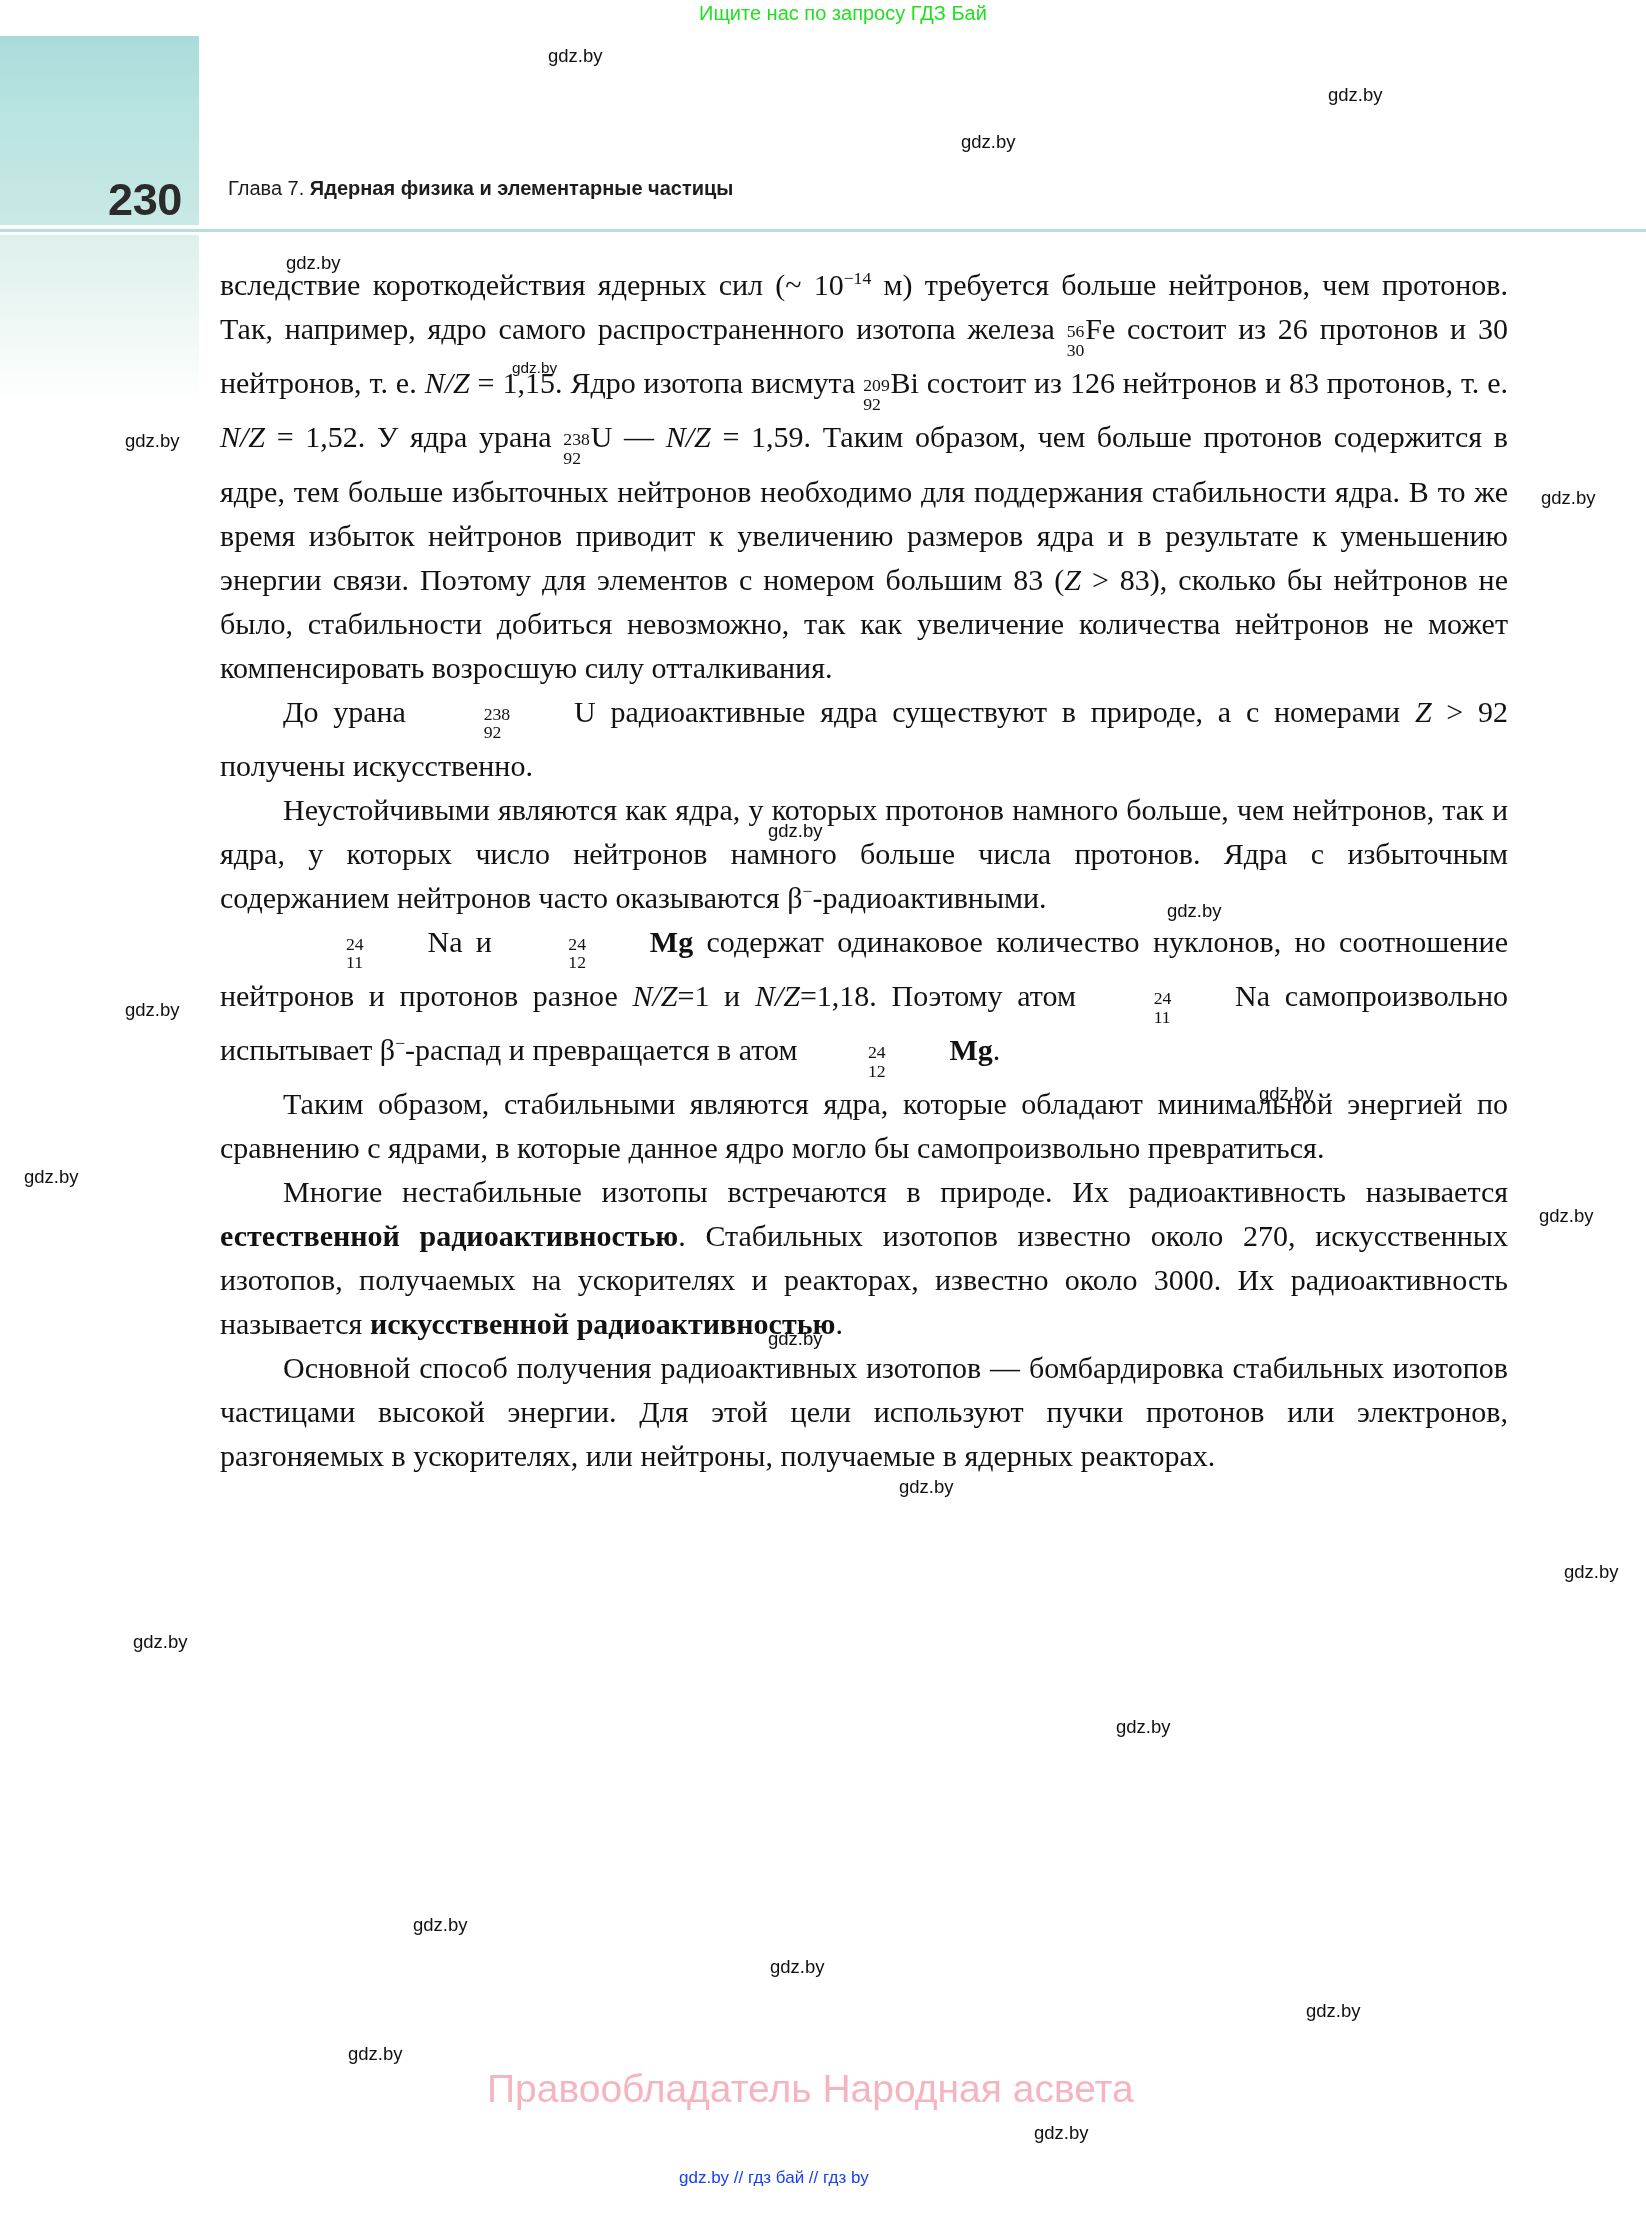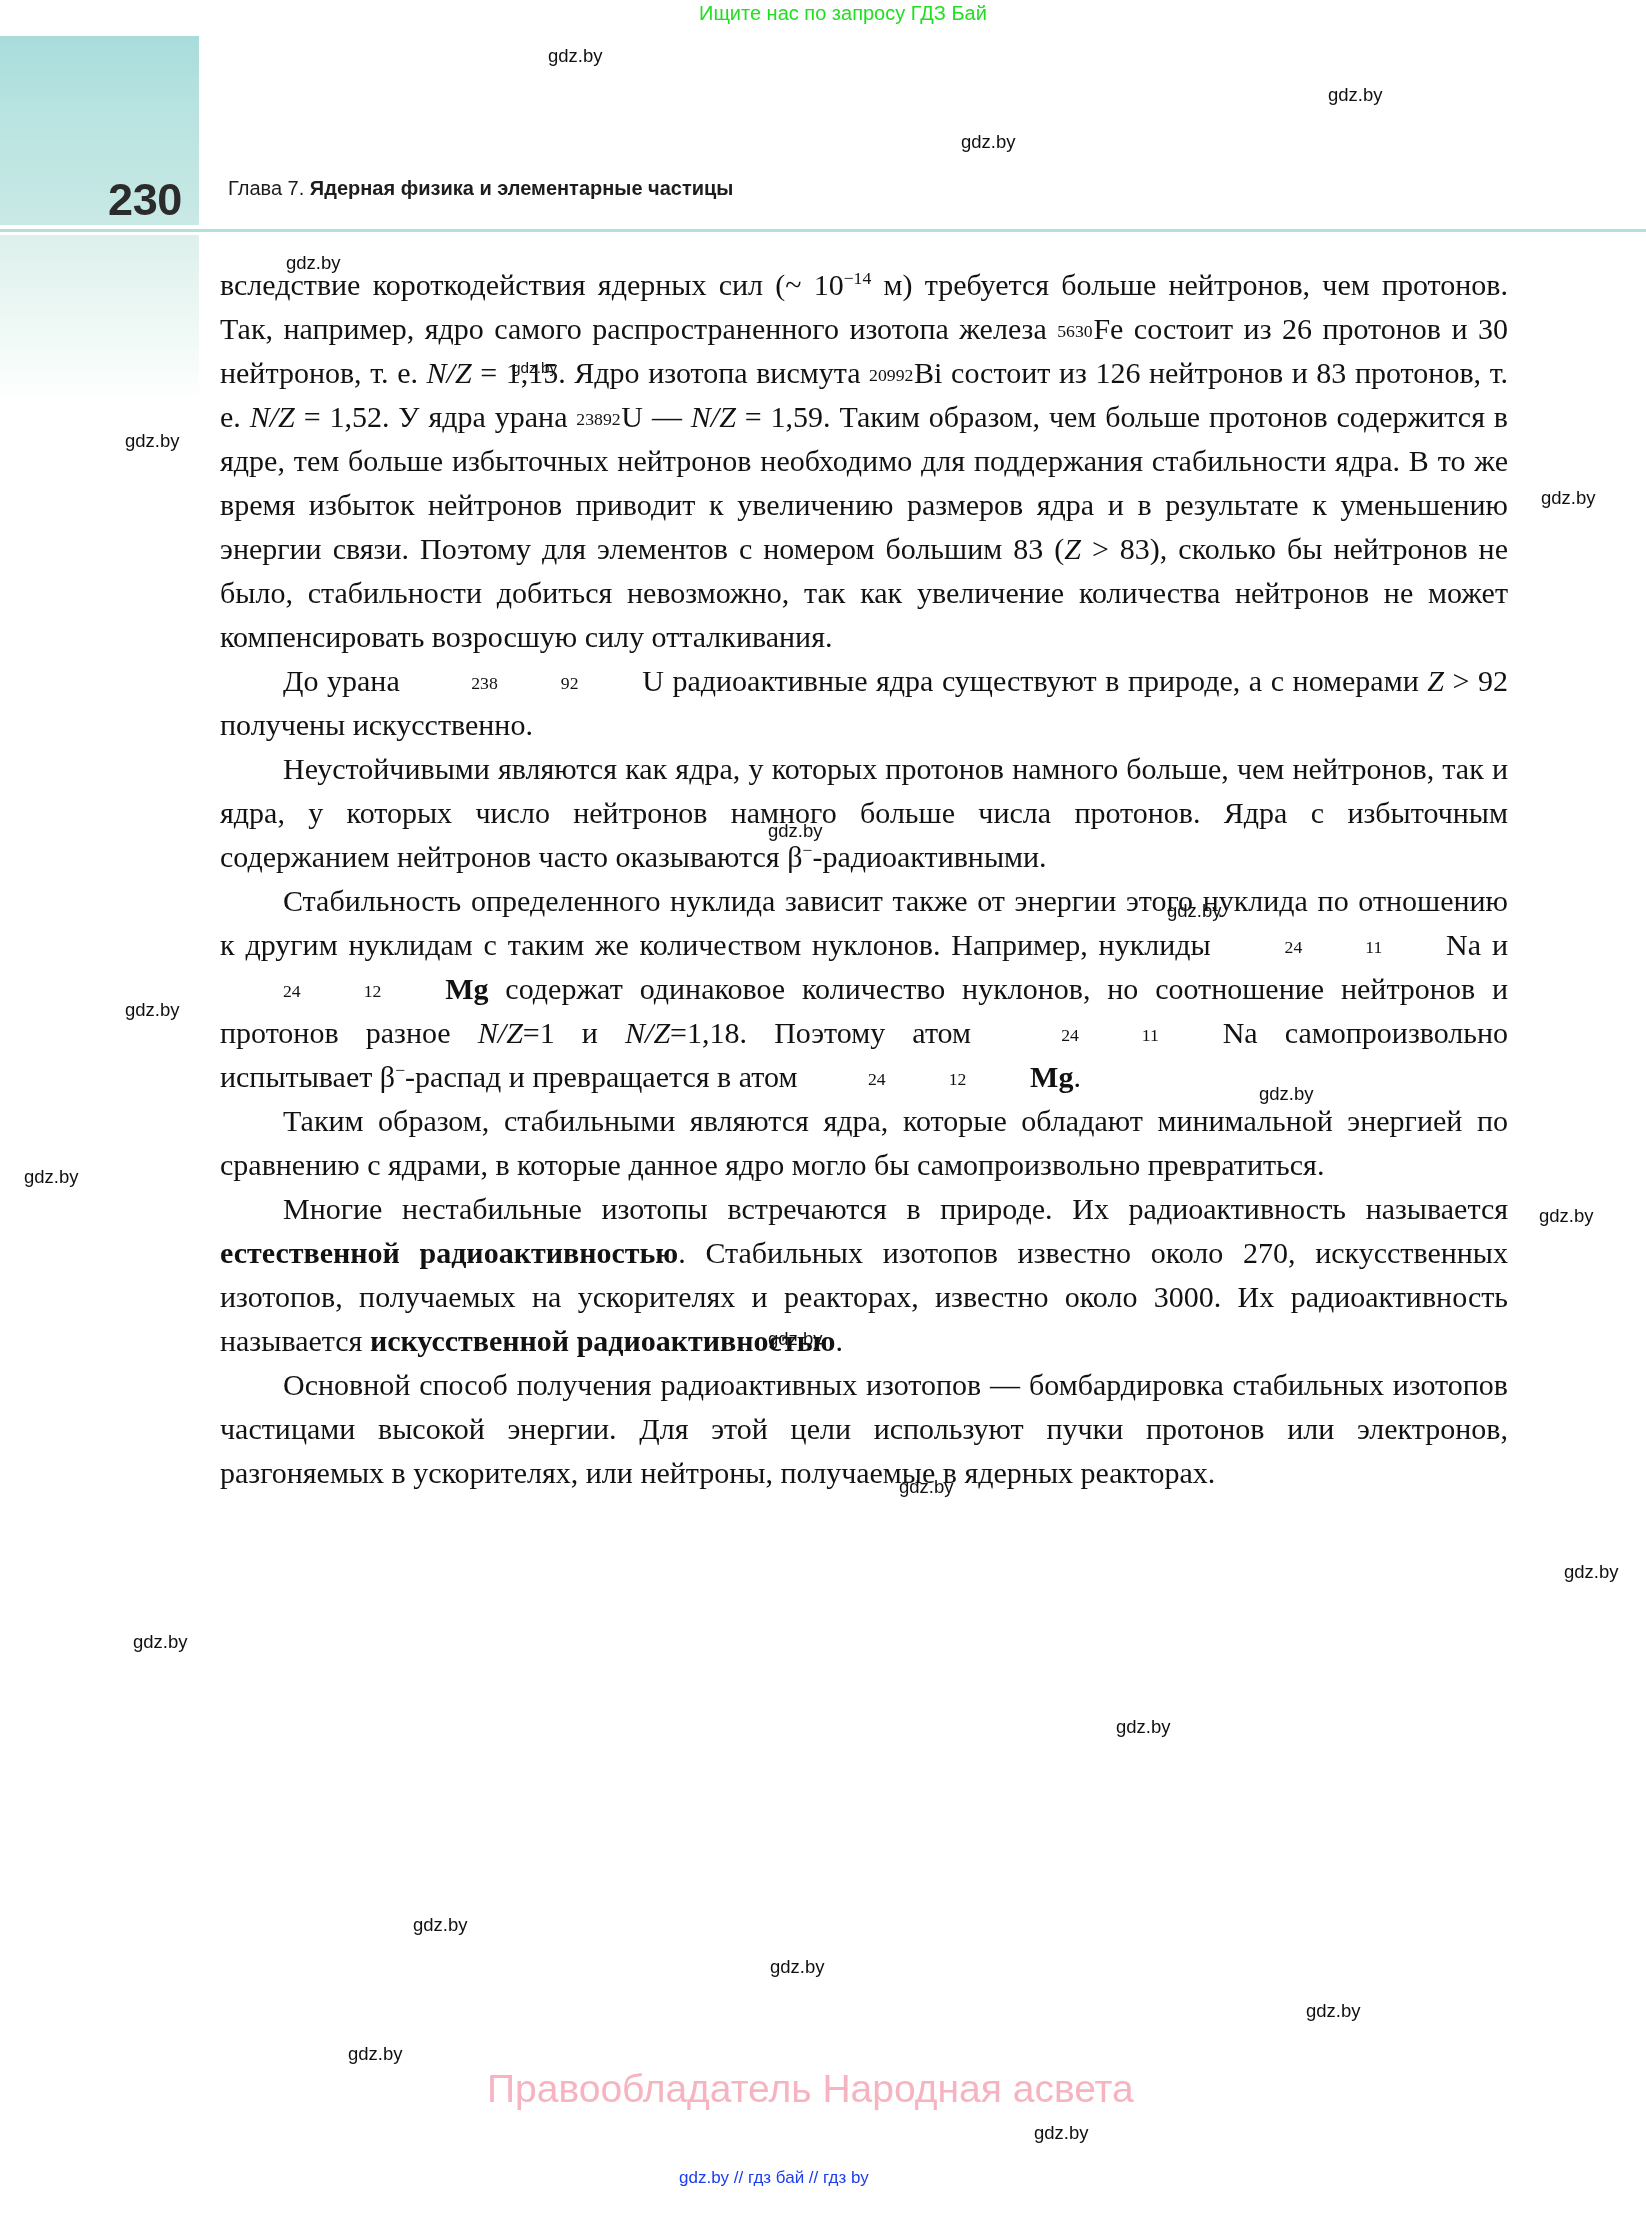--- a/index.html
+++ b/index.html
@@ -85,21 +85,21 @@
   .body-text p.no-indent { text-indent: 0; }
 
   b, .bold { font-weight: bold; }
   .nuc {
     display: inline-flex;
     align-items: baseline;
     white-space: nowrap;
   }
   .nuc .stack {
     display: inline-flex;
-    flex-direction: row;
+    flex-direction: column;
     align-items: flex-start;
     font-size: 17.7px;
     line-height: 17.7px;
     transform: translateY(-1.6px);
     margin-right: 0.8px;
   }
   .nuc .stack .top { margin-bottom: 0.8px; }
   .nuc .sym { font-size: 30px; }
 
   sup.exp {
@@ -193,21 +193,21 @@
   <p><span>До урана </span><span class="nuc">
         <span class="stack">
           <span class="top">238</span>
           <span>92</span>
         </span>
         <span class="sym">U</span>
       </span><span> радиоактивные ядра существуют в природе, а с номерами </span><span class="mathvar">Z</span><span> &gt; 92 получены искусственно.</span></p>
 
   <p><span>Неустойчивыми являются как ядра, у которых протонов намного больше, чем нейтронов, так и ядра, у которых число нейтронов намного больше числа протонов. Ядра с избыточным содержанием нейтронов часто оказываются β</span><sup class="exp">−</sup><span>-радиоактивными.</span></p>
 
-  <p><span>Стабильность определенного нуклида зависит также от энергии этого нуклида по отношению к другим нуклидам с таким же количеством нуклонов. Например, нуклиды </span><span class="nuc">
+  <p><span class="nuc">
         <span class="stack">
           <span class="top">24</span>
           <span>11</span>
         </span>
         <span class="sym">Na</span>
       </span><span> и </span><span class="nuc">
         <span class="stack">
           <span class="top">24</span>
           <span>12</span>
         </span>

